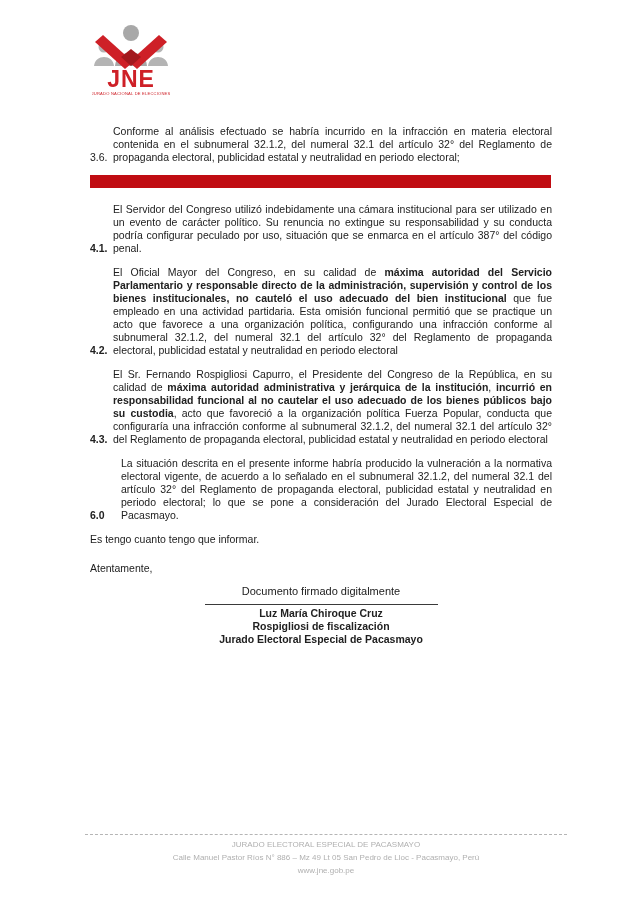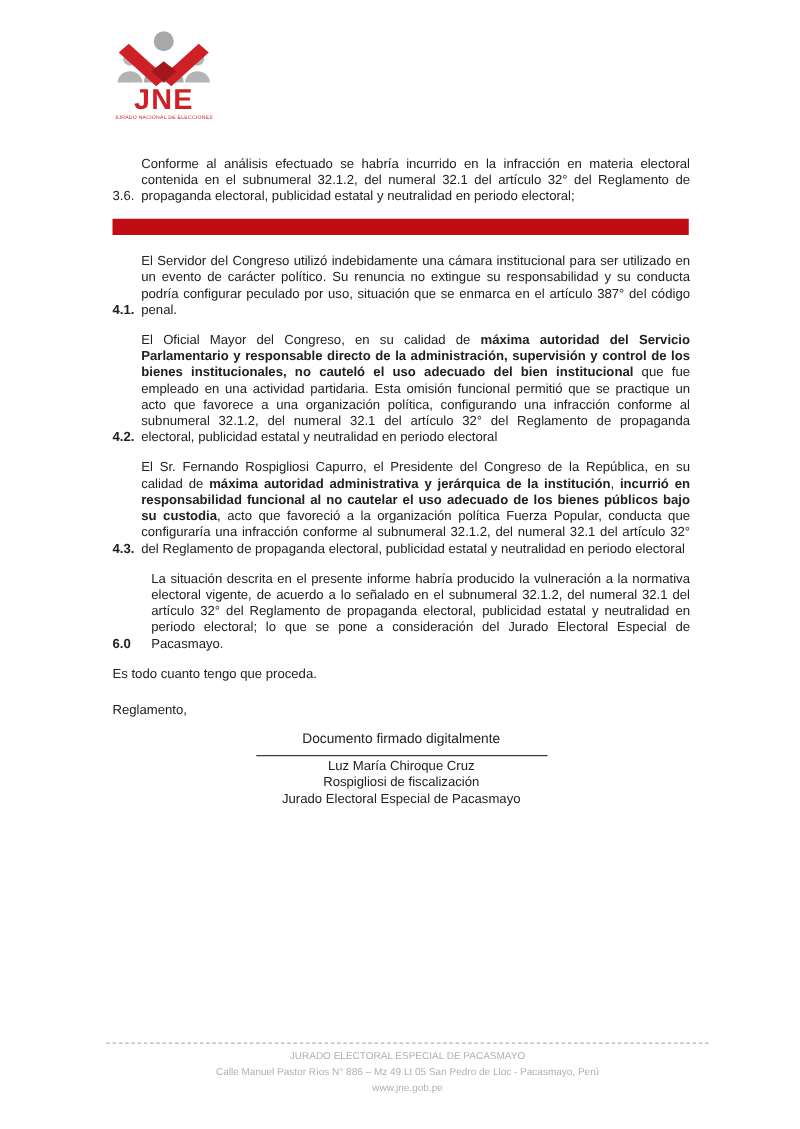--- a/index.html
+++ b/index.html
@@ -28,21 +28,21 @@
   .redaction-bar { height:13px; margin:0 1px 15px 0; background:#c00c12; }
 
   .closing-line { margin-top:11px; }
   .closing-line.first { margin-top:11px; margin-bottom:16px; }
   .closing-line.second { margin-top:0; margin-bottom:10px; }
 
   
   .sig-block { text-align:center; margin-top:10px; }
   .sig-note { font-size:11px; line-height:13px; }
   .sig-line { width:233px; margin:6px auto 2px auto; border-bottom:1.3px solid #3a3a3a; height:0; }
-  .sig-name, .sig-role, .sig-org { font-weight:normal; font-size:10.5px; line-height:13px;text-align:center; }
+  .sig-name, .sig-role, .sig-org { font-weight:bold; font-size:10.5px; line-height:13px;text-align:center; }
 
   
   .footer {
     position:absolute; top:822px; left:85px; width:482px;
     border-top:1px dashed #b5b5b5; padding-top:3px;
     text-align:center; color:#b0b0b0;
     font-size:8px; line-height:13px;
   }
 </style>
 </head>
@@ -86,22 +86,22 @@
         <span class="para-body"><span>El Oficial Mayor del Congreso, en su calidad de </span><span class="bold">máxima autoridad del Servicio Parlamentario y responsable directo de la administración, supervisión y control de los bienes institucionales, no cauteló el uso adecuado del bien institucional</span><span> que fue empleado en una actividad partidaria. Esta omisión funcional permitió que se practique un acto que favorece a una organización política, configurando una infracción conforme al subnumeral 32.1.2, del numeral 32.1 del artículo 32° del Reglamento de propaganda electoral, publicidad estatal y neutralidad en periodo electoral</span></span>
       </div>
       <div class="para">
         <span class="para-label bold">4.3.</span>
         <span class="para-body"><span>El Sr. Fernando Rospigliosi Capurro, el Presidente del Congreso de la República, en su calidad de </span><span class="bold">máxima autoridad administrativa y jerárquica de la institución</span><span>, </span><span class="bold">incurrió en responsabilidad funcional al no cautelar el uso adecuado de los bienes públicos bajo su custodia</span><span>, acto que favoreció a la organización política Fuerza Popular, conducta que configuraría una infracción conforme al subnumeral 32.1.2, del numeral 32.1 del artículo 32° del Reglamento de propaganda electoral, publicidad estatal y neutralidad en periodo electoral</span></span>
       </div>
       <div class="para">
         <span class="para-label bold wide">6.0</span>
         <span class="para-body"><span>La situación descrita en el presente informe habría producido la vulneración a la normativa electoral vigente, de acuerdo a lo señalado en el subnumeral 32.1.2, del numeral 32.1 del artículo 32° del Reglamento de propaganda electoral, publicidad estatal y neutralidad en periodo electoral; lo que se pone a consideración del Jurado Electoral Especial de Pacasmayo.</span></span>
       </div>
-      <div class="closing-line first">Es todo cuanto tengo que proceda.</div>
-      <div class="closing-line second">Reglamento,</div>
+      <div class="closing-line first">Es tengo cuanto tengo que informar.</div>
+      <div class="closing-line second">Atentamente,</div>
       <div class="sig-block">
         <div class="sig-note">Documento firmado digitalmente</div>
         <div class="sig-line"></div>
         <div class="sig-name">Luz María Chiroque Cruz</div>
         <div class="sig-role">Rospigliosi de fiscalización</div>
         <div class="sig-org">Jurado Electoral Especial de Pacasmayo</div>
       </div>
     </div>
 
   <div class="content" style="top:auto; position:static;"></div>

